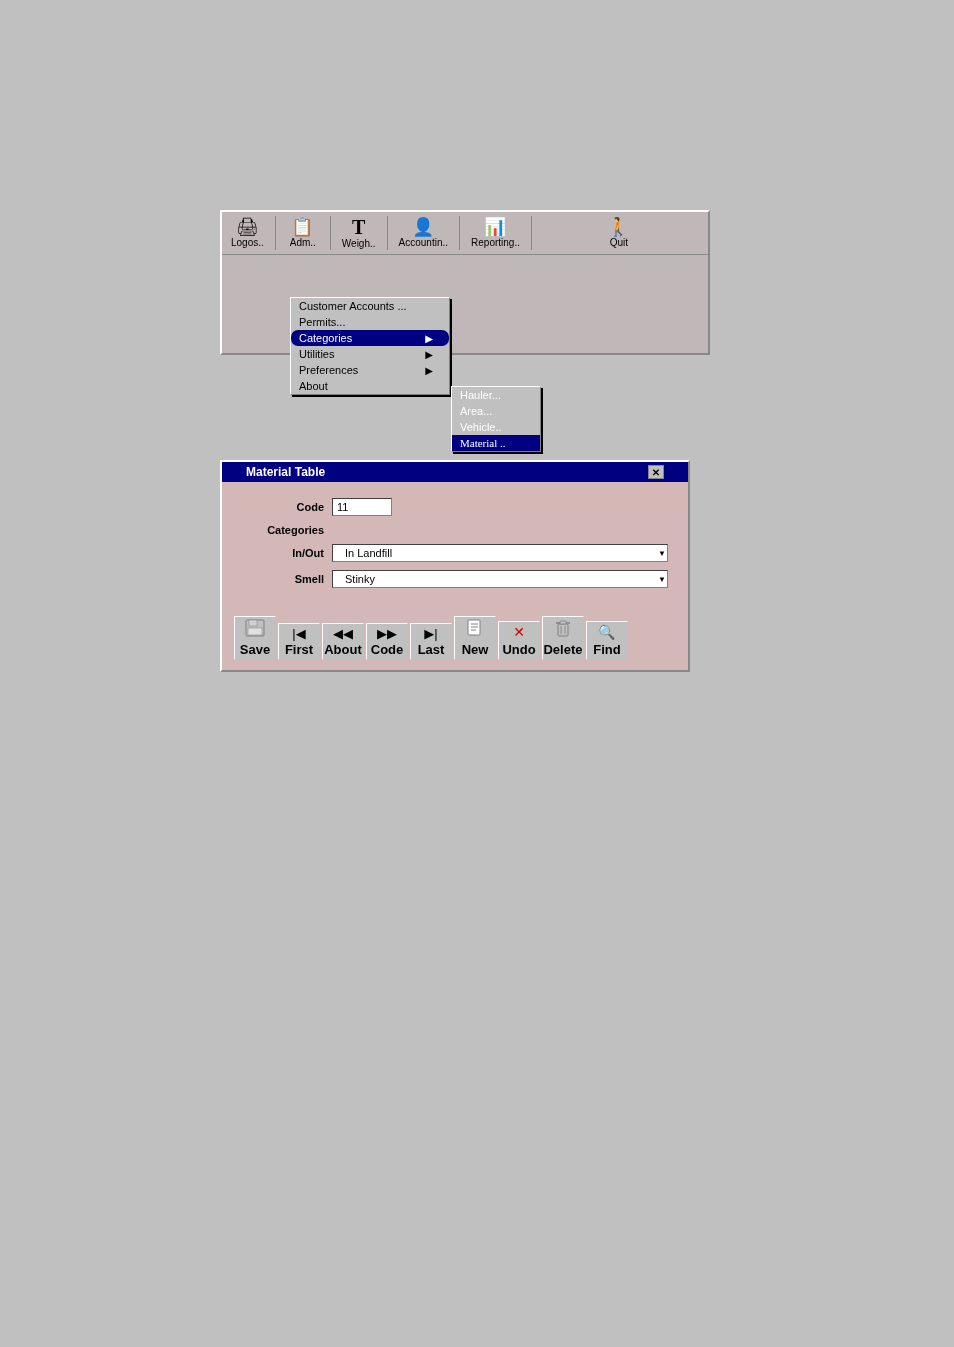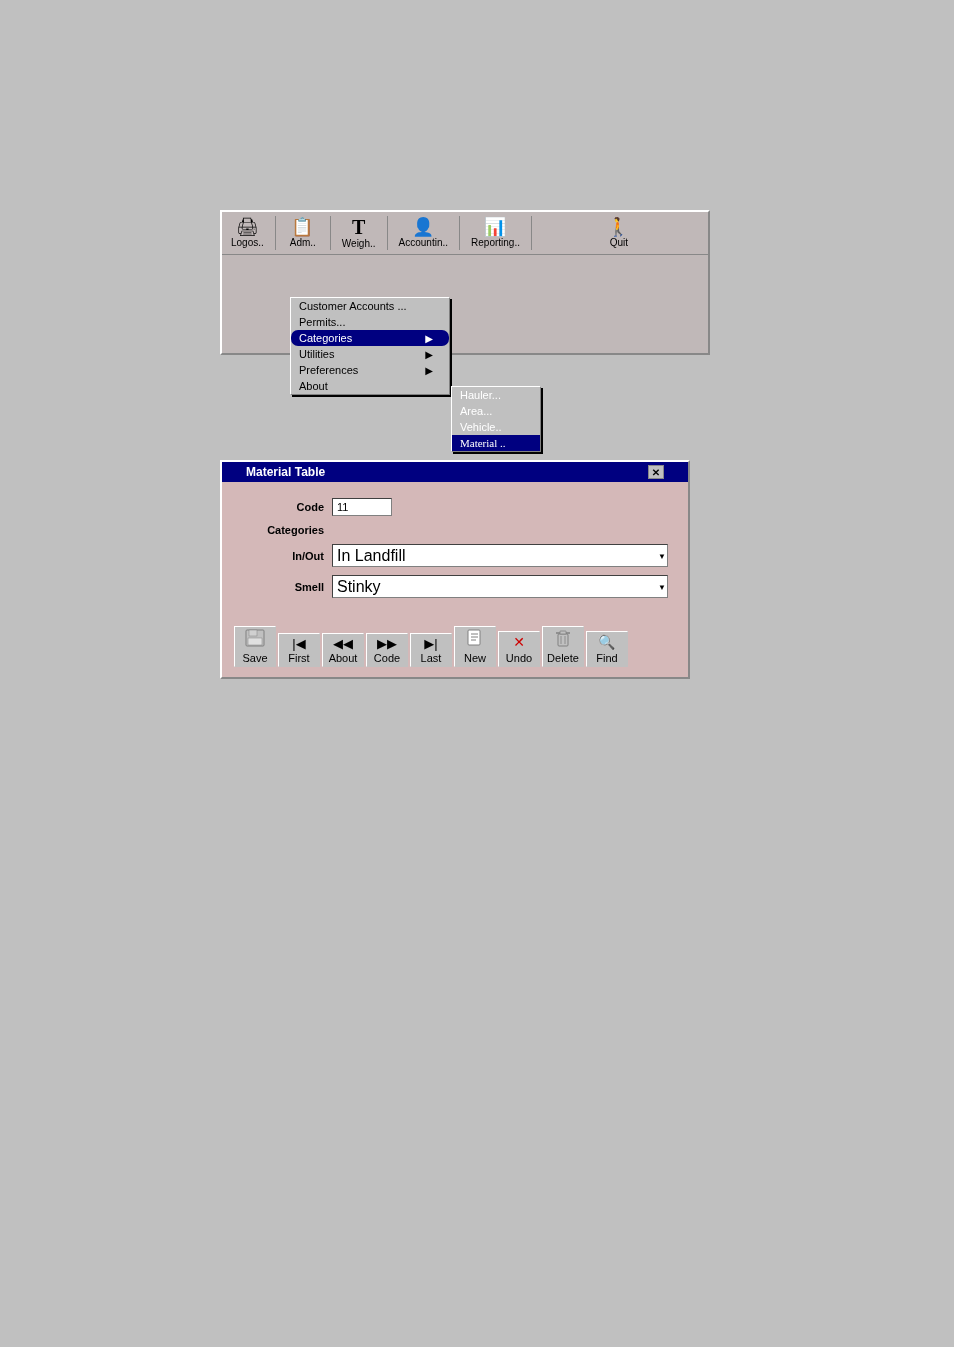--- a/index.html
+++ b/index.html
@@ -176,22 +176,22 @@
     .form-select-wrapper {
       flex: 1;
       position: relative;
     }
     .form-select-wrapper select {
       width: 100%;
       border: 1px solid #808080;
       border-top: 1px solid #404040;
       border-left: 1px solid #404040;
       background: #fff;
-      padding: 2px 4px;
-      font-size: 16px;
+      padding: 2px 12px;
+      font-size: 11px;
       font-family: Arial, sans-serif;
       appearance: none;
       -webkit-appearance: none;
     }
     .form-select-wrapper::after {
       content: '▼';
       position: absolute;
       right: 2px;
       top: 50%;
       transform: translateY(-50%);
@@ -219,22 +219,23 @@
       cursor: pointer;
       padding: 2px;
       font-size: 9px;
     }
     .dlg-btn .btn-icon {
       font-size: 16px;
       line-height: 1.2;
       margin-bottom: 1px;
     }
     .dlg-btn .btn-label {
-      font-size: 11px;
+      font-size: 13px;
       text-decoration: none;
+      font-weight: bold;
     }
   </style>
 </head>
 <body>
 
 <div class="toolbar-window">
   <div class="toolbar-bar">
 
     <div class="toolbar-btn">
       <span class="tb-icon">🖨</span>

